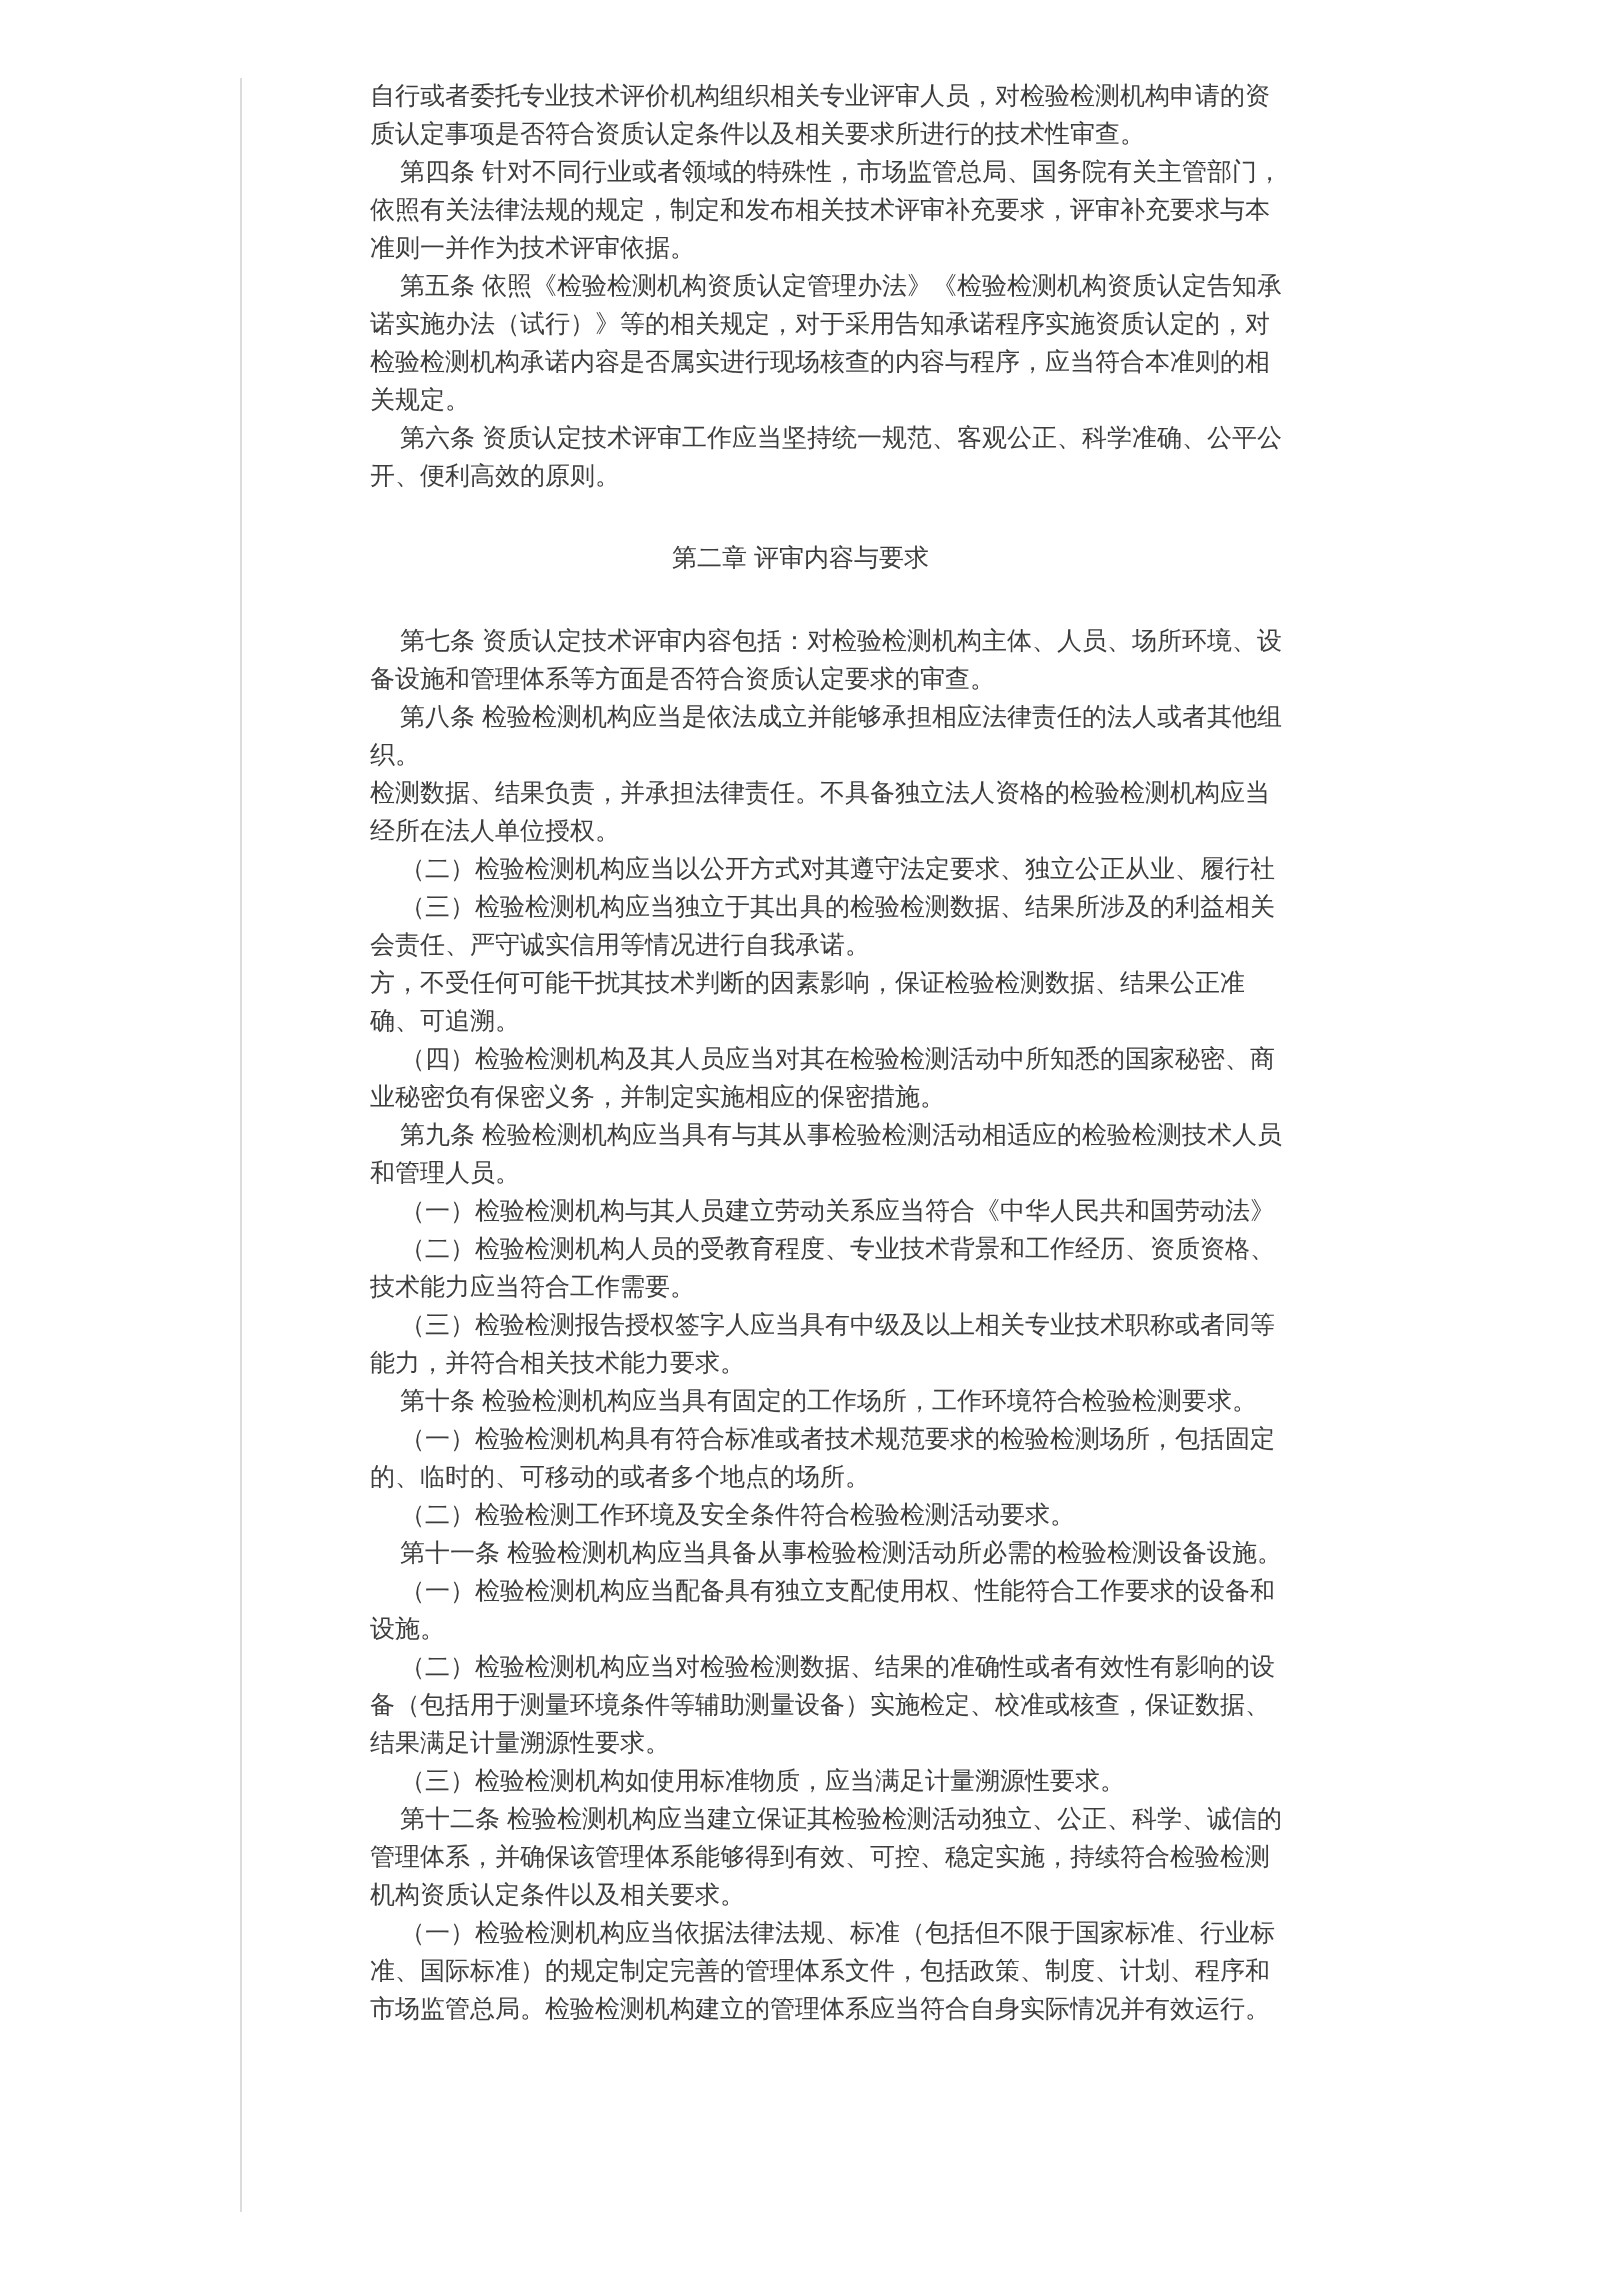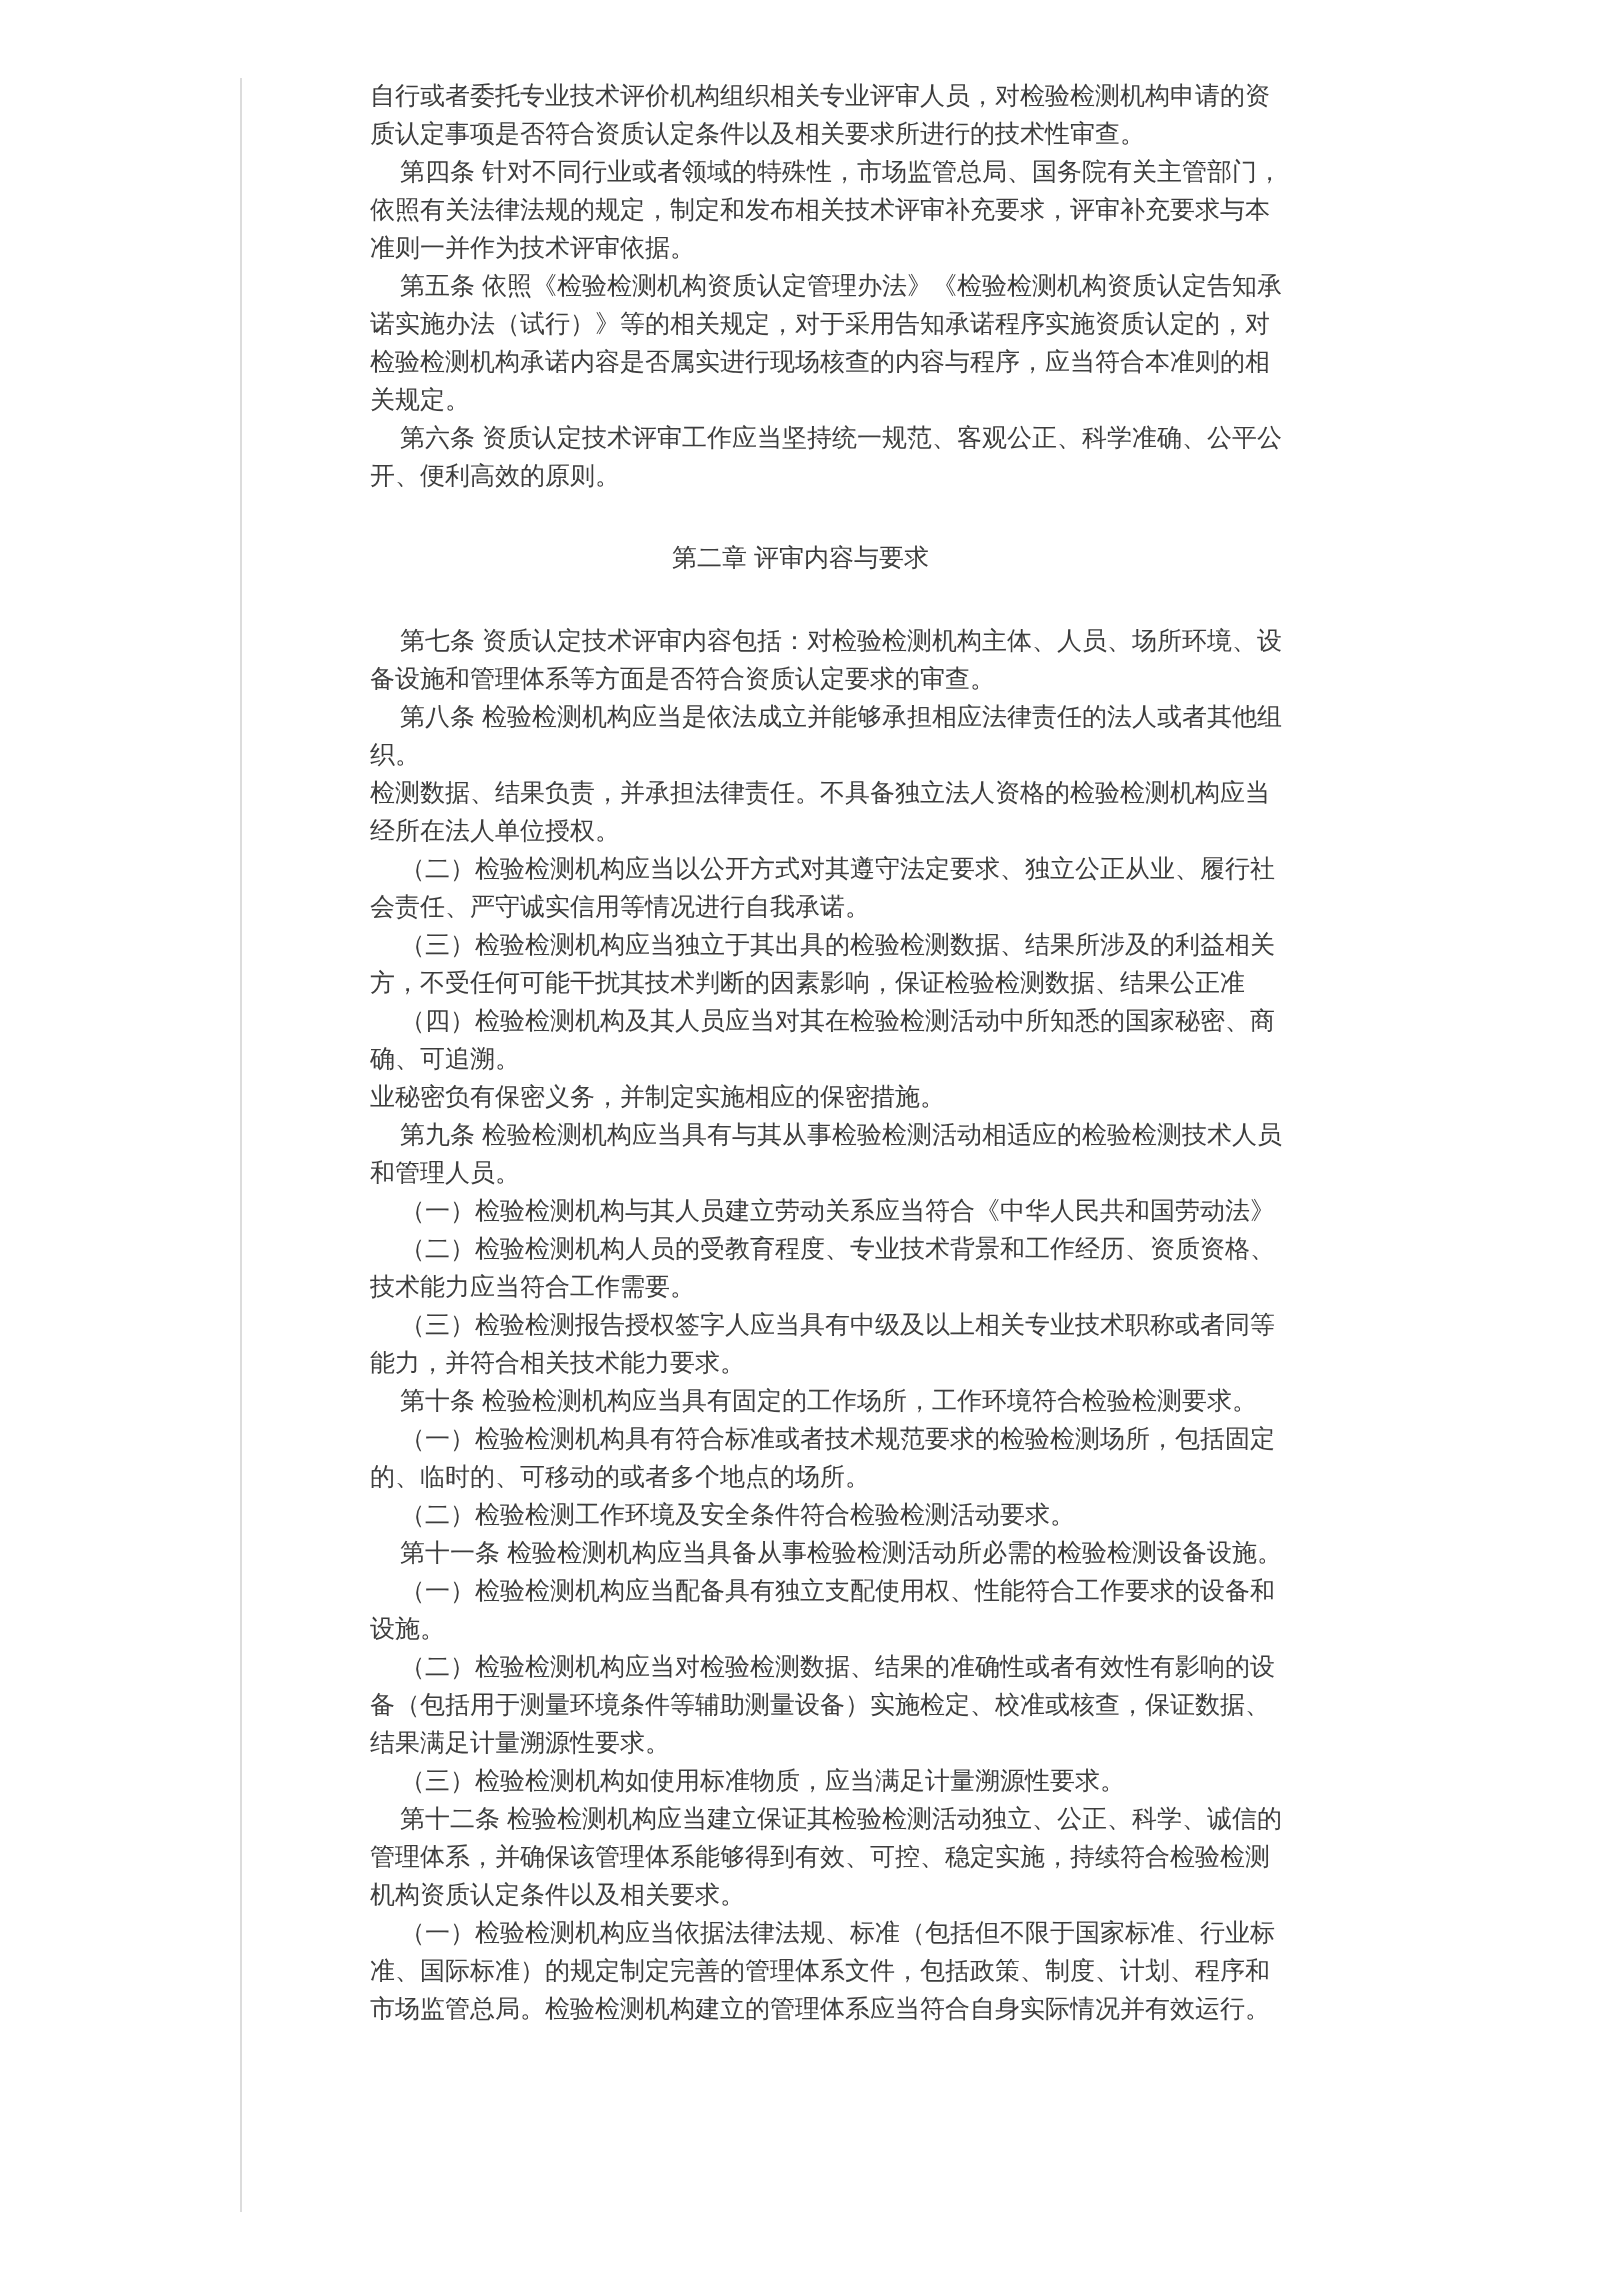--- a/index.html
+++ b/index.html
@@ -72,25 +72,25 @@
       <div class="heading-block" id="heading-block">
       <span>第二章 评审内容与要求</span>
     </div>
   <div class="ln ind">第七条 资质认定技术评审内容包括：对检验检测机构主体、人员、场所环境、设</div>
       <div class="ln">备设施和管理体系等方面是否符合资质认定要求的审查。</div>
       <div class="ln ind">第八条 检验检测机构应当是依法成立并能够承担相应法律责任的法人或者其他组</div>
       <div class="ln">织。</div>
       <div class="ln">检测数据、结果负责，并承担法律责任。不具备独立法人资格的检验检测机构应当</div>
       <div class="ln">经所在法人单位授权。</div>
       <div class="ln ind">（二）检验检测机构应当以公开方式对其遵守法定要求、独立公正从业、履行社</div>
+      <div class="ln ind">（三）检验检测机构应当独立于其出具的检验检测数据、结果所涉及的利益相关</div>
       <div class="ln">会责任、严守诚实信用等情况进行自我承诺。</div>
-      <div class="ln ind">（三）检验检测机构应当独立于其出具的检验检测数据、结果所涉及的利益相关</div>
       <div class="ln">方，不受任何可能干扰其技术判断的因素影响，保证检验检测数据、结果公正准</div>
+      <div class="ln">确、可追溯。</div>
       <div class="ln ind">（四）检验检测机构及其人员应当对其在检验检测活动中所知悉的国家秘密、商</div>
-      <div class="ln">确、可追溯。</div>
       <div class="ln">业秘密负有保密义务，并制定实施相应的保密措施。</div>
       <div class="ln ind">第九条 检验检测机构应当具有与其从事检验检测活动相适应的检验检测技术人员</div>
       <div class="ln">和管理人员。</div>
       <div class="ln ind">（一）检验检测机构与其人员建立劳动关系应当符合《中华人民共和国劳动法》</div>
       <div class="ln ind">（二）检验检测机构人员的受教育程度、专业技术背景和工作经历、资质资格、</div>
       <div class="ln">技术能力应当符合工作需要。</div>
       <div class="ln ind">（三）检验检测报告授权签字人应当具有中级及以上相关专业技术职称或者同等</div>
       <div class="ln">能力，并符合相关技术能力要求。</div>
       <div class="ln ind">第十条 检验检测机构应当具有固定的工作场所，工作环境符合检验检测要求。</div>
       <div class="ln ind">（一）检验检测机构具有符合标准或者技术规范要求的检验检测场所，包括固定</div>

